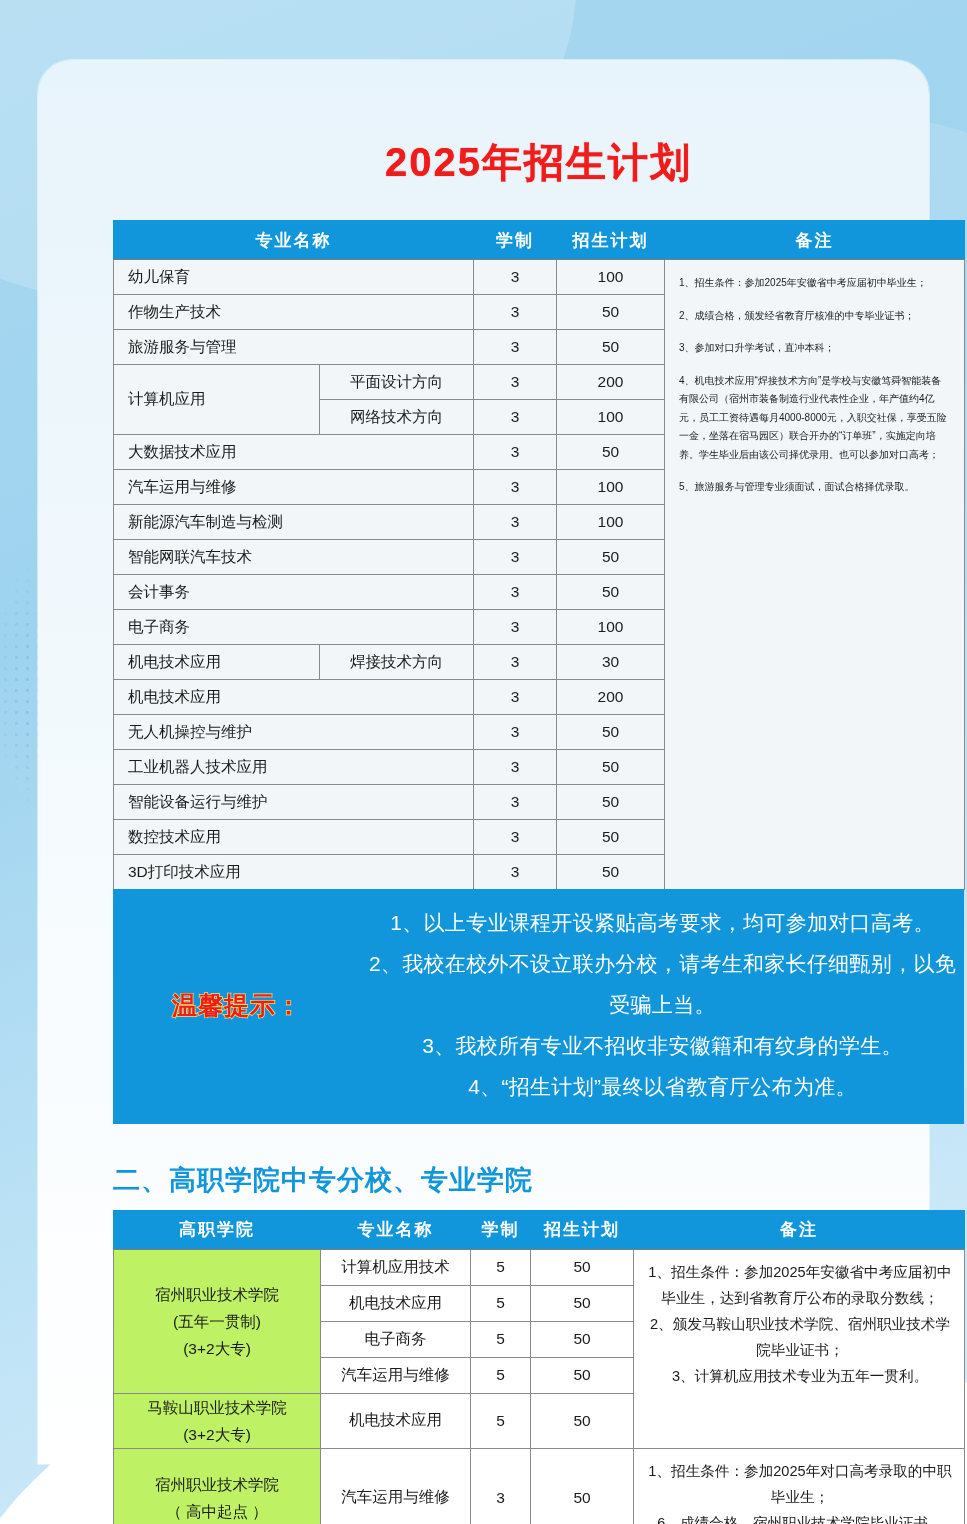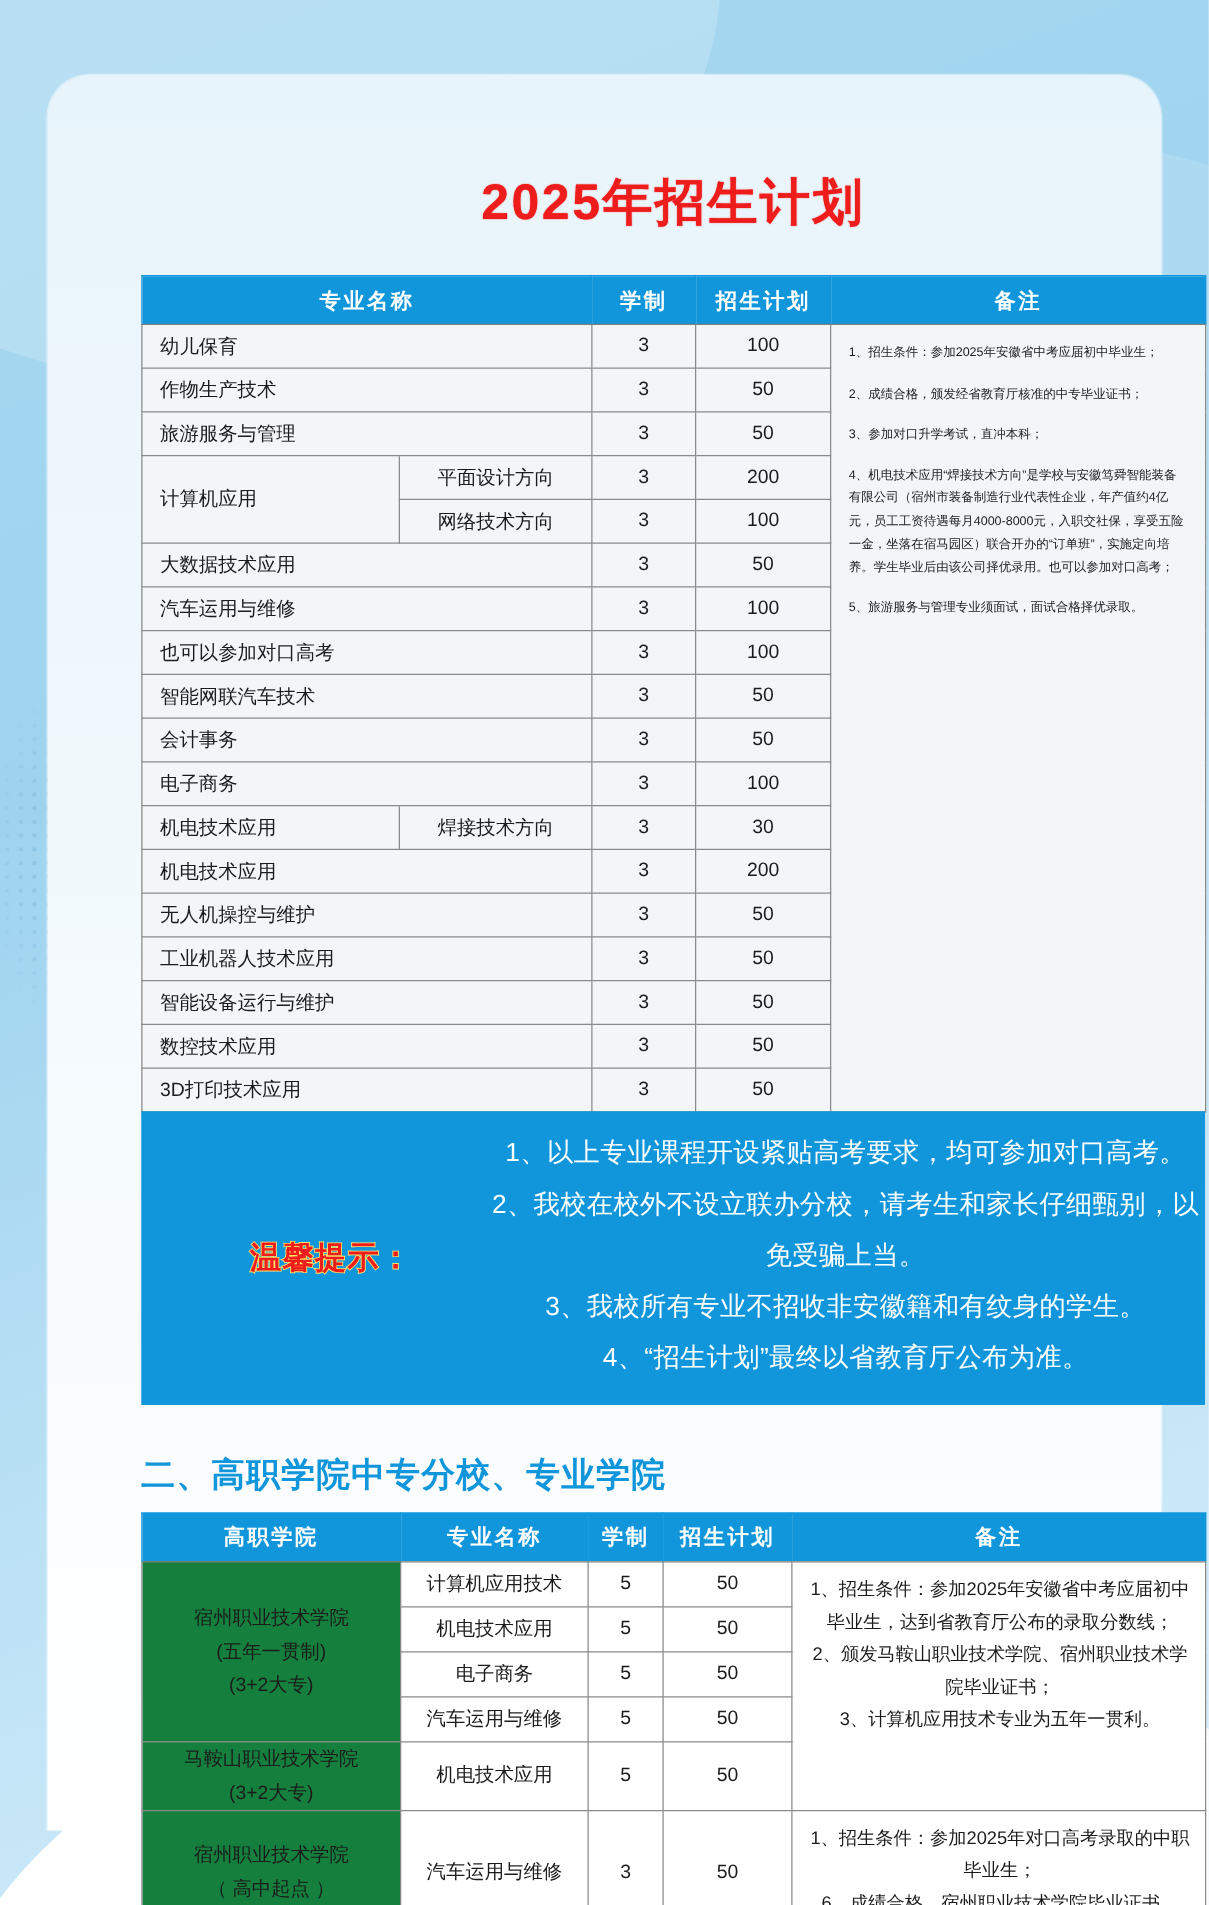--- a/index.html
+++ b/index.html
@@ -150,36 +150,35 @@
   }
   .tips-label {
     width: 248px;
     text-align: center;
     font-size: 25px;
     font-weight: bold;
     color: #ef1c1c;
     letter-spacing: 1px;
     -webkit-text-stroke: 1.4px #ffe36a;
     paint-order: stroke fill;
-    margin-left: 28px;
   }
   .tips-list { flex: 1; }
   .tips-list div {
     color: #ffffff;
     font-size: 21px;
     line-height: 1.95;
     letter-spacing: .3px;
     text-align: center;
   }
 
   .gap-1 { height: 38px; }
 
   
   table.t2 td { height: 36px; }
-  table.t2 td.college { text-align: center; line-height: 1.75; font-size: 15.5px; background: #15803d; }
+  table.t2 td.college { text-align: center; line-height: 1.75; font-size: 15.5px; background: #bef264; }
   table.t2 td { background: #ffffff; text-align: center; }
   table.t2 td.remark { font-size: 14.6px; line-height: 1.78; padding: 10px 10px 10px 12px; }
   table.t2 td.remark p { margin: 0; }
 </style>
 </head>
 <body>
 
 <div class="bg-swoosh-top"></div>
 <div class="bg-swoosh-right"></div>
 <div class="bg-dots"></div>
@@ -246,21 +245,21 @@
             <td class="major" colspan="2">大数据技术应用</td>
             <td class="num">3</td>
             <td class="num">50</td>
           </tr>
           <tr>
             <td class="major" colspan="2">汽车运用与维修</td>
             <td class="num">3</td>
             <td class="num">100</td>
           </tr>
           <tr>
-            <td class="major" colspan="2">也可以参加对口高考</td>
+            <td class="major" colspan="2">新能源汽车制造与检测</td>
             <td class="num">3</td>
             <td class="num">100</td>
           </tr>
           <tr>
             <td class="major" colspan="2">智能网联汽车技术</td>
             <td class="num">3</td>
             <td class="num">50</td>
           </tr>
           <tr>
             <td class="major" colspan="2">会计事务</td>

